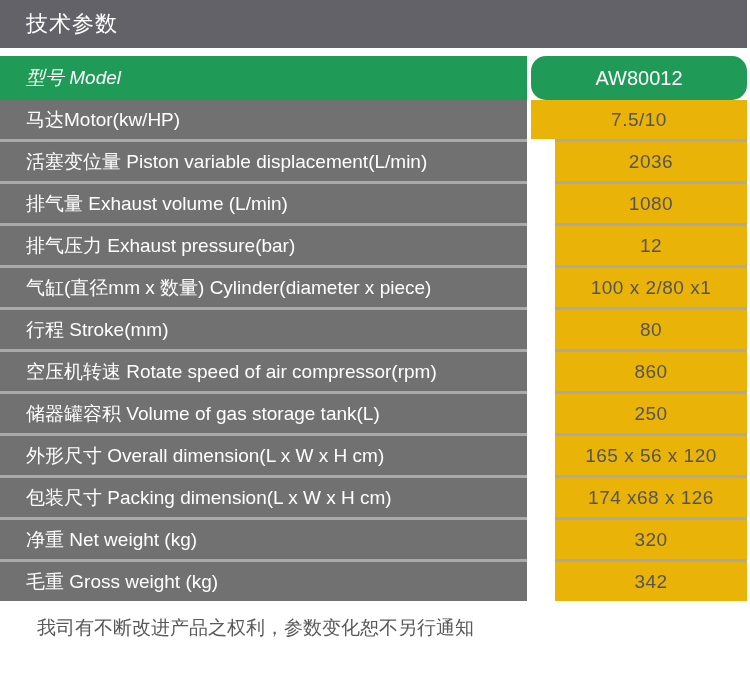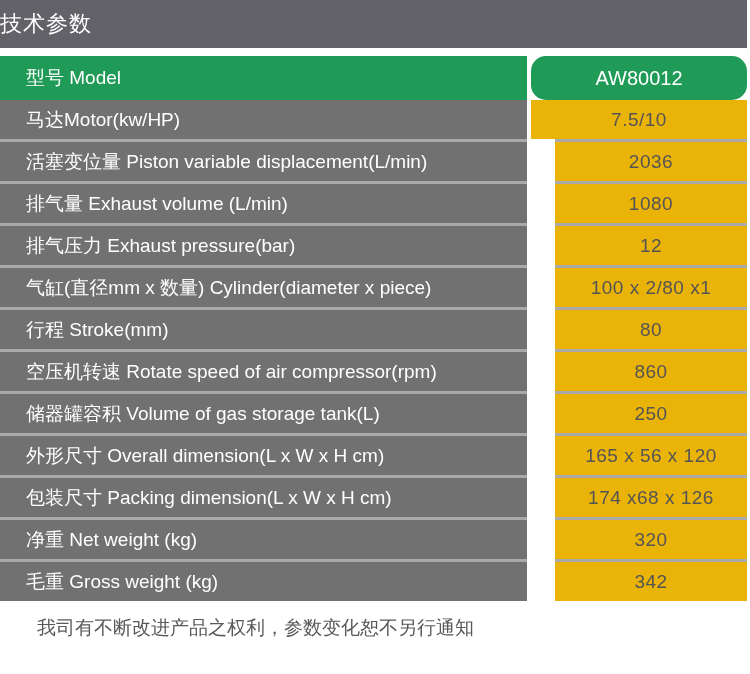--- a/index.html
+++ b/index.html
@@ -14,20 +14,21 @@
     background: #ffffff;
     overflow: hidden;
   }
   .title-bar {
     width: 747px;
     height: 48px;
     background: #626268;
     color: #ffffff;
     display: flex;
     align-items: center;
+    padding-left: 26px;
     font-size: 22px;
     letter-spacing: 1px;
   }
   .spec-table {
     width: 747px;
     margin-top: 8px;
   }
   .row {
     display: flex;
     width: 100%;
@@ -47,20 +48,21 @@
     flex: 1;
     display: flex;
     align-items: center;
     justify-content: center;
     font-size: 19px;
   }
   .model-row { height: 44px; }
   .model-row .cell-l {
     background: #1f9a57;
     color: #ffffff;
+    font-style: italic;
   }
   .model-row .cell-r {
     background: #1f9a57;
     color: #ffffff;
     font-size: 20px;
     border-radius: 15px;
   }
   .data-row { height: 39px; }
   .data-row .cell-l {
     background: #717171;

